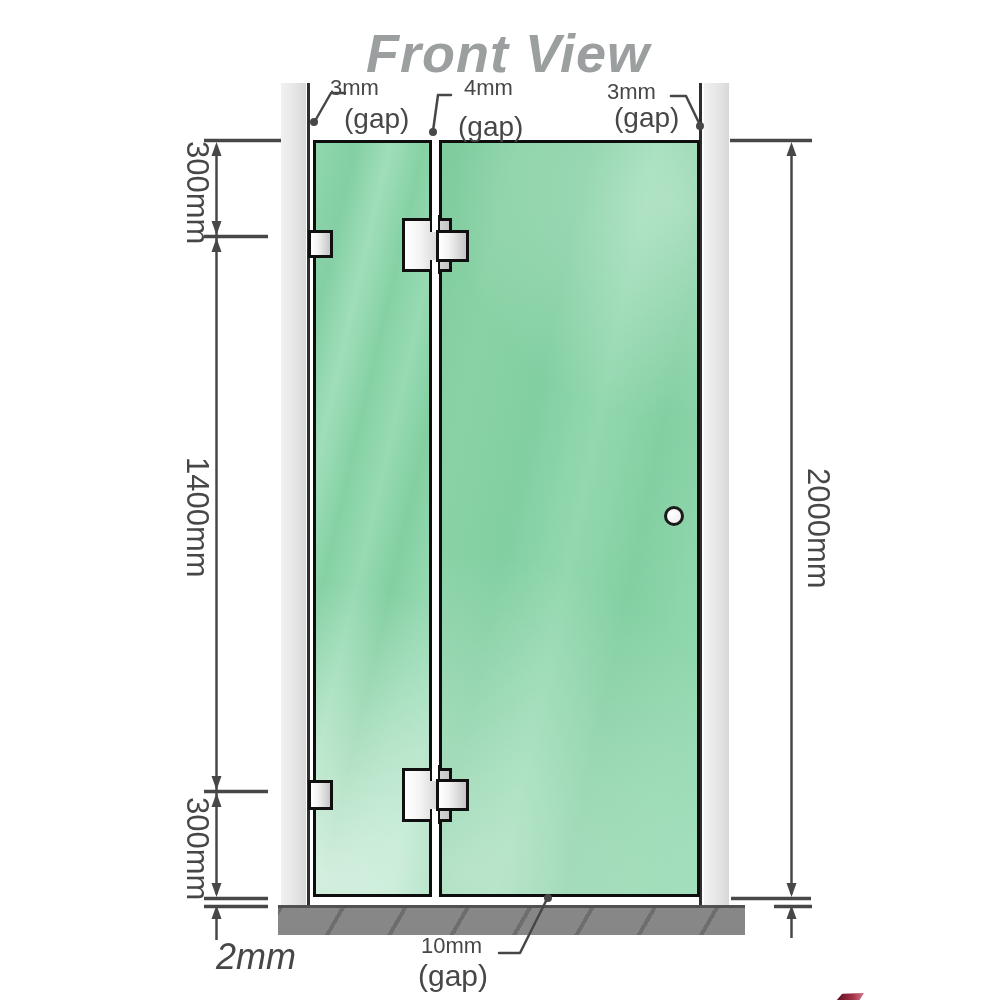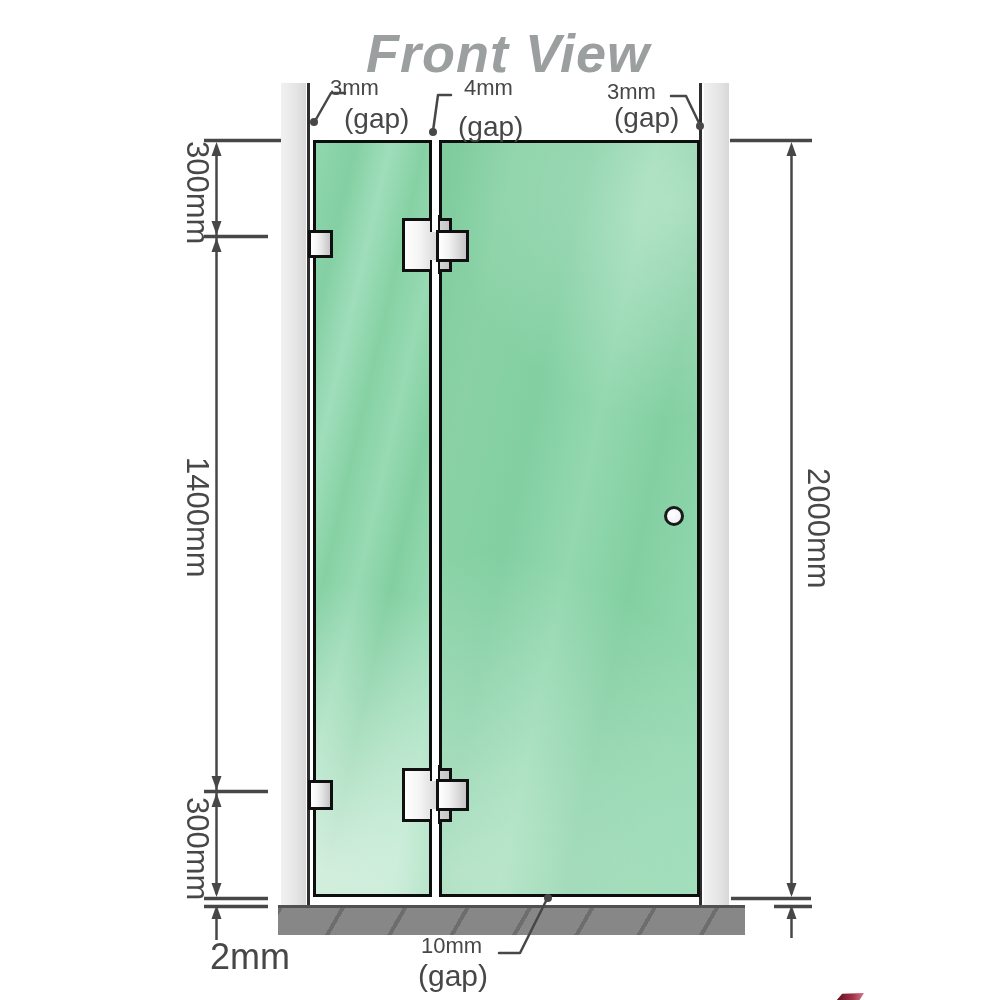--- a/index.html
+++ b/index.html
@@ -154,19 +154,19 @@
   <div class="lbl f28" style="left:458px;top:112px;">(gap)</div>
   <div class="lbl f34" style="left:607px;top:80px;">3mm</div>
   <div class="lbl f28" style="left:614px;top:103px;">(gap)</div>
 
   <div class="vlbl" style="left:213px;top:141px;">300mm</div>
   <div class="vlbl" style="left:213px;top:457px;">1400mm</div>
   <div class="vlbl" style="left:213px;top:797px;">300mm</div>
 
   <div class="vlbl" style="left:834px;top:468px;">2000mm</div>
 
-  <div class="lbl f36" style="left:210px;top:938px;">2mm</div>
+  <div class="lbl f36" style="left:216px;top:938px;font-style:italic;">2mm</div>
   <div class="lbl f34" style="left:421px;top:934px;">10mm</div>
   <div class="lbl f30" style="left:418px;top:960px;">(gap)</div>
 
   <div class="red-sliver"></div>
 
 </div>
 
 </body></html>

